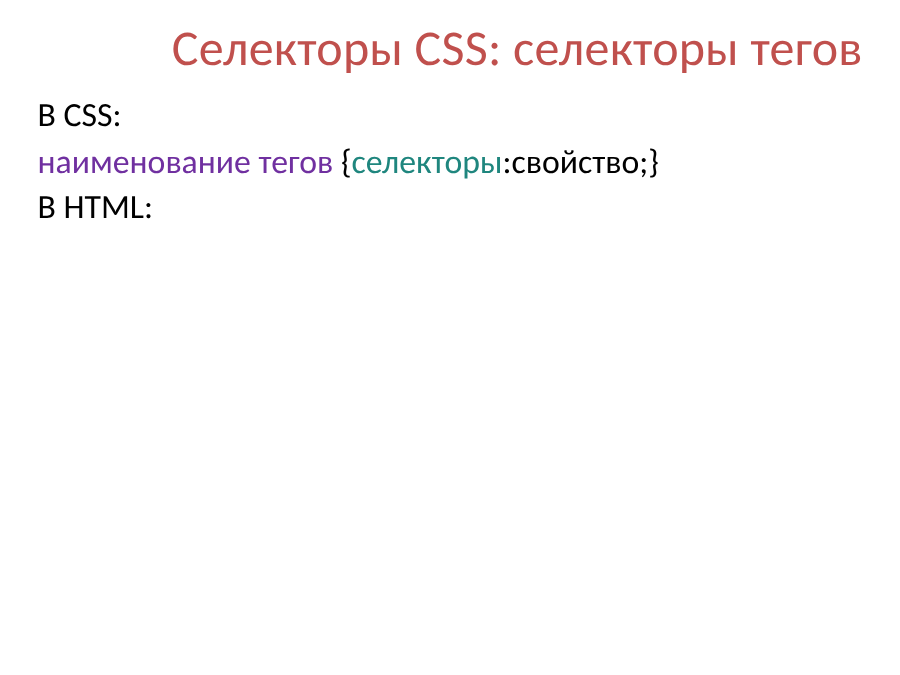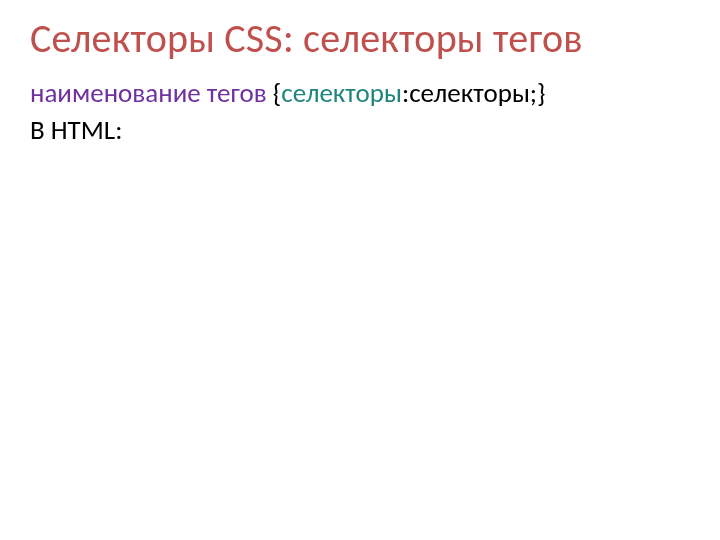--- a/index.html
+++ b/index.html
@@ -11,21 +11,21 @@
     font-family: "Calibri", "Arial", sans-serif;
     color: #000000;
   }
   .slide {
     box-sizing: border-box;
     width: 720px;
     height: 540px;
     padding: 10px 30px 0 30px;
   }
   .title {
-    text-align: left;
+    text-align: right;
     font-size: 40px;
     line-height: 1.15;
     color: #c0504d;
     font-weight: 400;
     margin: 6px 0 14px 0;
     letter-spacing: 0.2px;
   }
   .body {
     font-size: 27px;
     line-height: 1.28;
@@ -40,23 +40,24 @@
 </style>
 </head>
 <body>
 
 <div class="slide">
 
   <h1 class="title">Селекторы CSS: селекторы тегов</h1>
 
   <div class="body">
 
+    <p>В CSS:</p>
 
     <p>
-      <span class="purple">наименование тегов </span><span>{</span><span class="teal">селекторы</span><span>:селекторы;}</span>
+      <span class="purple">наименование тегов </span><span>{</span><span class="teal">селекторы</span><span>:свойство;}</span>
     </p>
 
     <p>В HTML:</p>
 
 
   </div>
 
 </div>
 
 </body></html>

